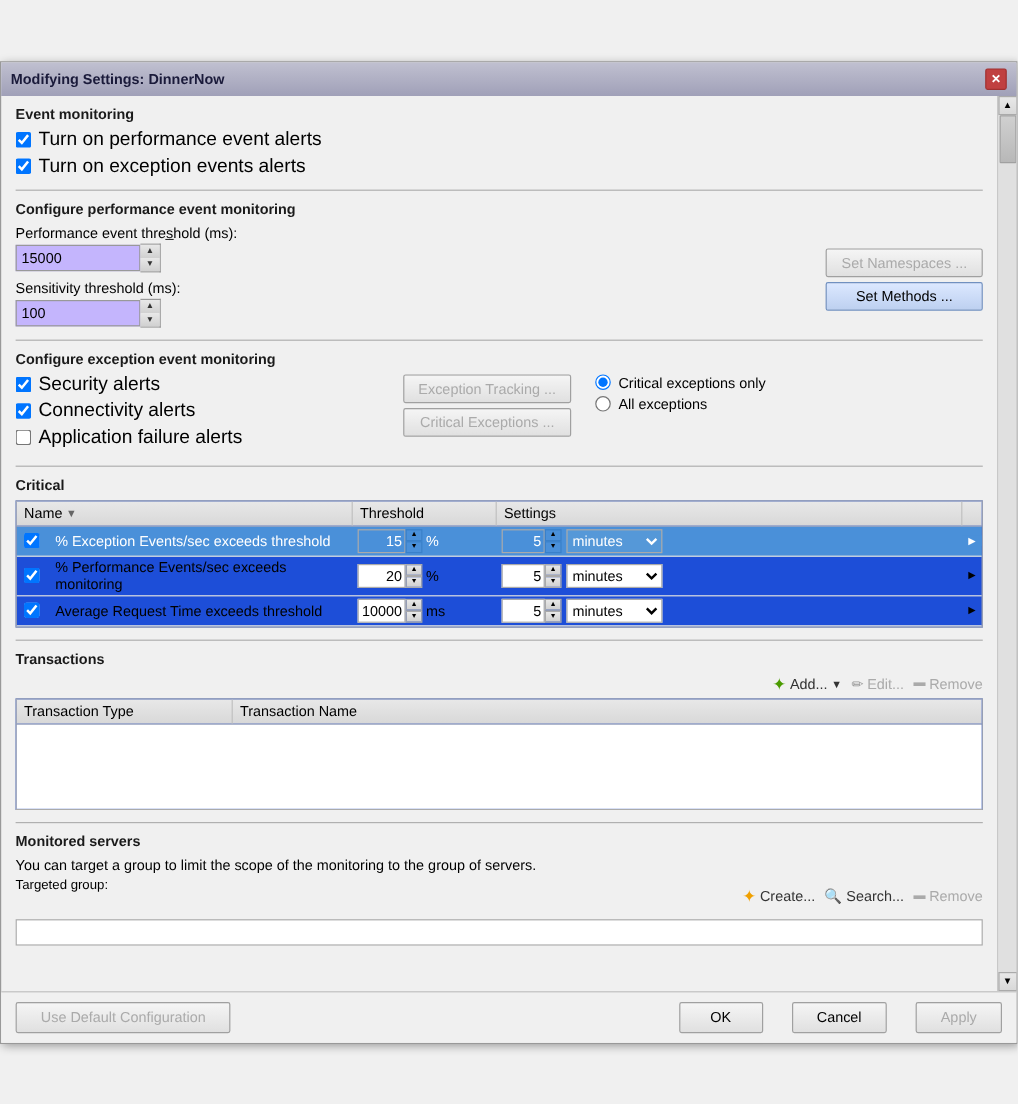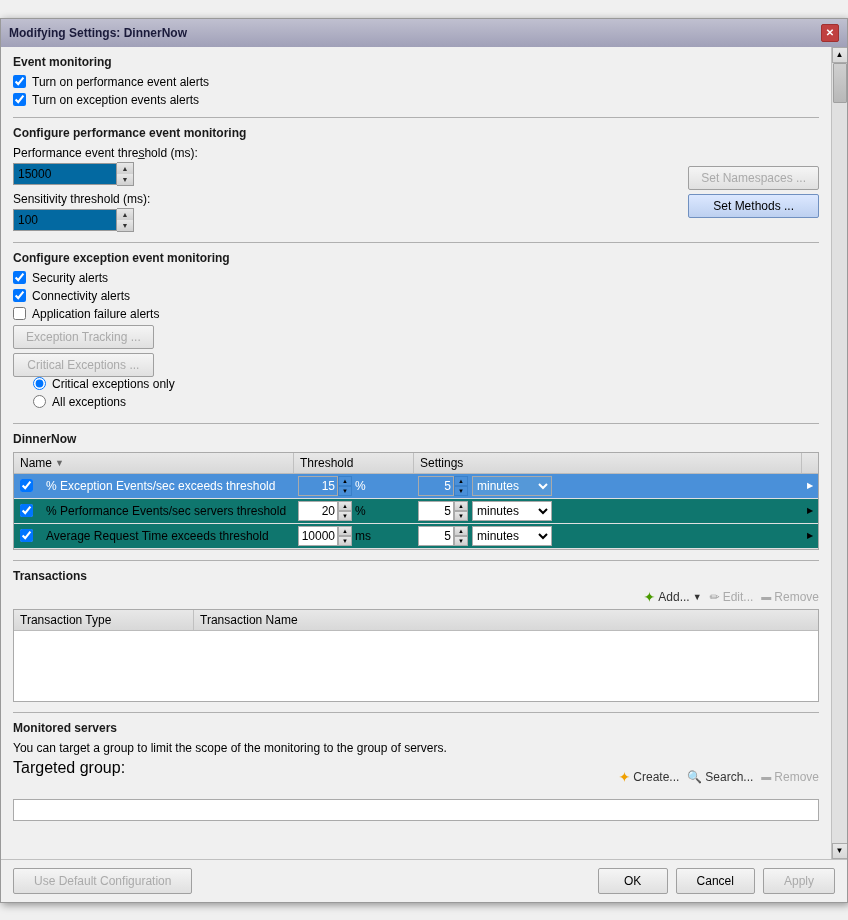--- a/index.html
+++ b/index.html
@@ -70,38 +70,38 @@
       display: flex;
       align-items: center;
       margin-bottom: 4px;
     }
     .checkbox-row input[type="checkbox"] {
       margin-right: 6px;
       width: 13px;
       height: 13px;
     }
     .checkbox-row label {
-      font-size: 12px;
+      font-size: 16px;
     }
     .form-label {
       font-size: 12px;
       margin-bottom: 2px;
     }
     .spinbox {
       display: flex;
       align-items: center;
       width: 120px;
     }
     .spinbox input {
       flex: 1;
       height: 22px;
       border: 1px solid #999;
       padding: 0 4px;
       font-size: 12px;
-      background: #0369a1;
+      background: #c4b5fd;
     }
     .spinbox-buttons {
       display: flex;
       flex-direction: column;
       border: 1px solid #999;
       border-left: none;
     }
     .spinbox-btn {
       width: 16px;
       height: 11px;
@@ -193,21 +193,21 @@
       color: #333;
     }
     .trans-btn.disabled { color: #aaa; cursor: default; }
     .trans-btn .icon { font-size: 14px; }
     .add-btn .icon { color: #4a9a00; }
     .edit-btn .icon { color: #888; }
     .remove-btn .icon { color: #aaa; }
     
     .servers-section { margin-top: 8px; }
     .servers-desc { font-size: 12px; margin-bottom: 4px; }
-    .servers-label { font-size: 16px; margin-bottom: 20px; }
+    .servers-label { font-size: 11px; margin-bottom: 20px; }
     .servers-toolbar {
       display: flex;
       justify-content: flex-end;
       align-items: center;
       gap: 8px;
       margin-bottom: 2px;
     }
     .servers-input {
       width: 100%;
       height: 22px;
@@ -219,21 +219,21 @@
     
     .dialog-footer {
       padding: 8px 12px;
       display: flex;
       justify-content: space-between;
       align-items: flex-end;
       border-top: 1px solid #c0c0c0;
       background: #f0f0f0;
     }
     .footer-left { }
-    .footer-right { display: flex; gap: 8px; }
+    .footer-right { display: flex; gap: 24px; }
     .footer-btn {
       padding: 4px 20px;
       height: 26px;
       background: linear-gradient(to bottom, #f5f5f5, #e0e0e0);
       border: 1px solid #a0a0a0;
       border-radius: 2px;
       font-size: 12px;
       cursor: pointer;
       min-width: 70px;
     }
@@ -268,21 +268,21 @@
       top: 0;
       width: 14px;
       left: 1px;
       height: 40px;
       background: linear-gradient(to bottom, #d0d0d0, #b8b8b8);
       border: 1px solid #a0a0a0;
       border-radius: 1px;
     }
     .monitors-wrapper {
       border: 1px solid #aaa;
-      background: #0f766e;
+      background: #1d4ed8;
     }
     .monitors-header {
       display: flex;
       background: linear-gradient(to bottom, #e8e8e8, #d8d8d8);
       border-bottom: 1px solid #bbb;
     }
     .mh-cell {
       padding: 3px 6px;
       border-right: 1px solid #c0c0c0;
       font-size: 12px;
@@ -365,21 +365,21 @@
             <button class="right-button" disabled="">Set Namespaces ...</button>
             <button class="right-button active">Set Methods ...</button>
           </div>
         </div>
       </div>
 
       <hr class="section-divider">
 
       <div class="section">
         <div class="section-title">Configure exception event monitoring</div>
-        <div style="display:flex; justify-content:space-between; align-items:flex-start;flex-direction:column;">
+        <div style="display:flex; justify-content:space-between; align-items:flex-start;">
           <div style="flex:1;">
             <div class="checkbox-row">
               <input type="checkbox" checked="" id="cb_security" style="">
               <label for="cb_security">Security alerts</label>
             </div>
             <div class="checkbox-row">
               <input type="checkbox" checked="" id="cb_connectivity" style="">
               <label for="cb_connectivity">Connectivity alerts</label>
             </div>
             <div class="checkbox-row">
@@ -400,21 +400,21 @@
               <input type="radio" name="exc_type" id="rb_all" style="">
               <label for="rb_all">All exceptions</label>
             </div>
           </div>
         </div>
       </div>
 
       <hr class="section-divider">
 
       <div class="section">
-        <div class="section-title">DinnerNow</div>
+        <div class="section-title">Critical</div>
         <div class="monitors-wrapper">
           <div class="monitors-header">
             <div class="mh-cell mh-name">
               <span>Name</span>
               <span class="sort-arrow">▼</span>
             </div>
             <div class="mh-cell mh-threshold">
               <span>Threshold</span>
             </div>
             <div class="mh-cell mh-interval">
@@ -452,21 +452,21 @@
                 <option>hours</option>
               </select>
             </div>
             <div class="mc-scrollarrow" style="width:16px; display:flex; align-items:center; justify-content:center; background:#4a90d9; color:white; font-size:8px;">▶</div>
           </div>
 
           <div class="monitor-row">
             <div class="mc-check">
               <input type="checkbox" checked="" style="">
             </div>
-            <div class="mc-name">% Performance Events/sec servers threshold</div>
+            <div class="mc-name">% Performance Events/sec exceeds monitoring</div>
             <div class="mc-threshold">
               <div class="table-spinbox">
                 <input type="text" value="20" style="width: 40px; height: 20px; border: 1px solid rgb(170, 170, 170); font-size: 12px; text-align: right; padding: 0px 2px;">
                 <div class="table-spinbox-btns">
                   <button style="width:14px;height:10px;background:linear-gradient(to bottom,#e8e8e8,#d0d0d0);border:1px solid #aaa;font-size:6px;cursor:pointer;padding:0;">▲</button>
                   <button style="width:14px;height:10px;background:linear-gradient(to bottom,#e8e8e8,#d0d0d0);border:1px solid #aaa;font-size:6px;cursor:pointer;padding:0;">▼</button>
                 </div>
               </div>
               <span style="margin-left:3px;">%</span>
             </div>

